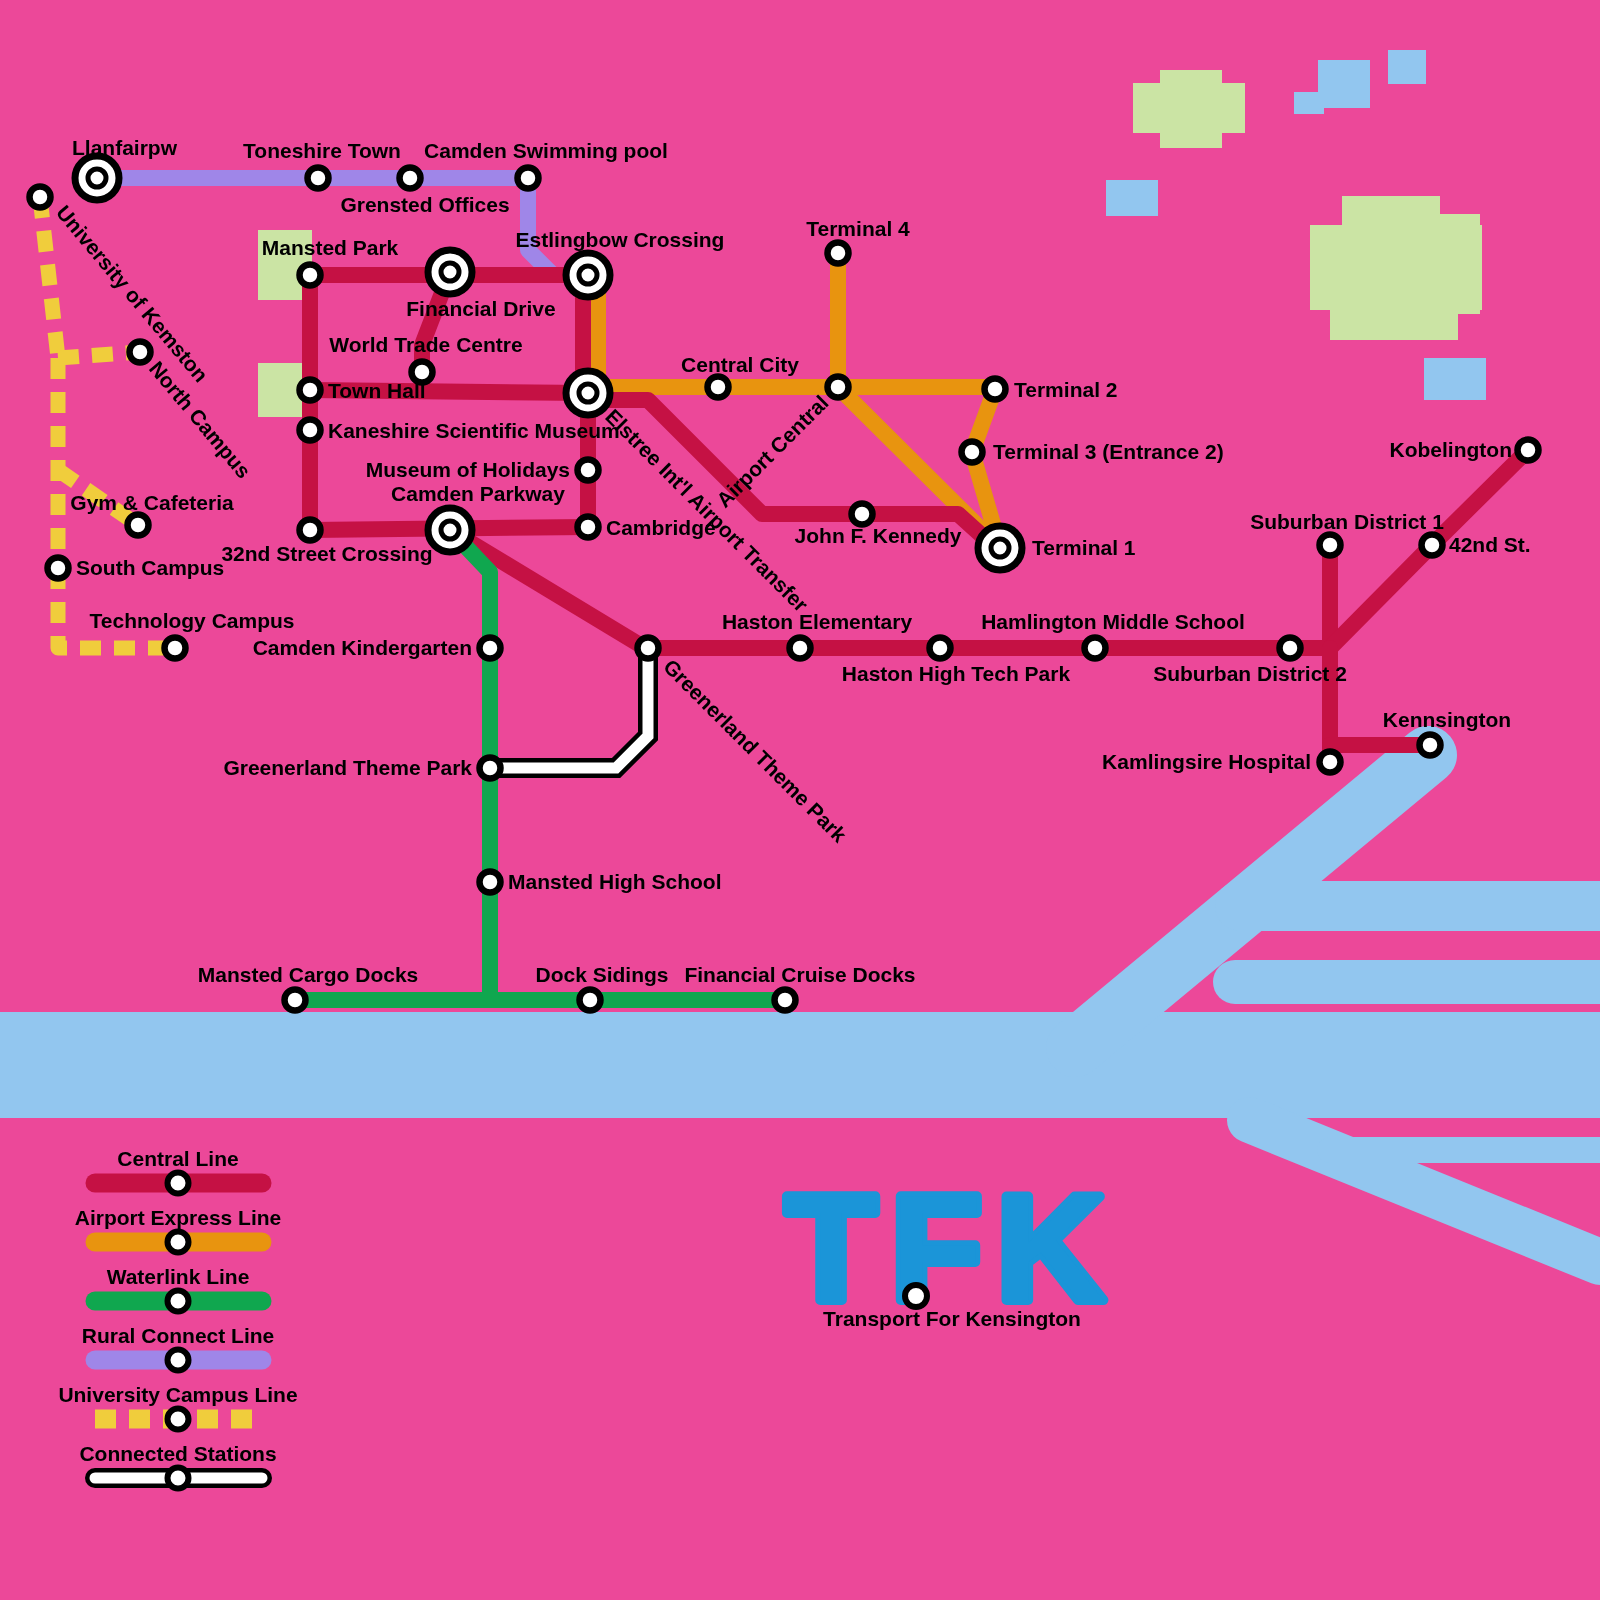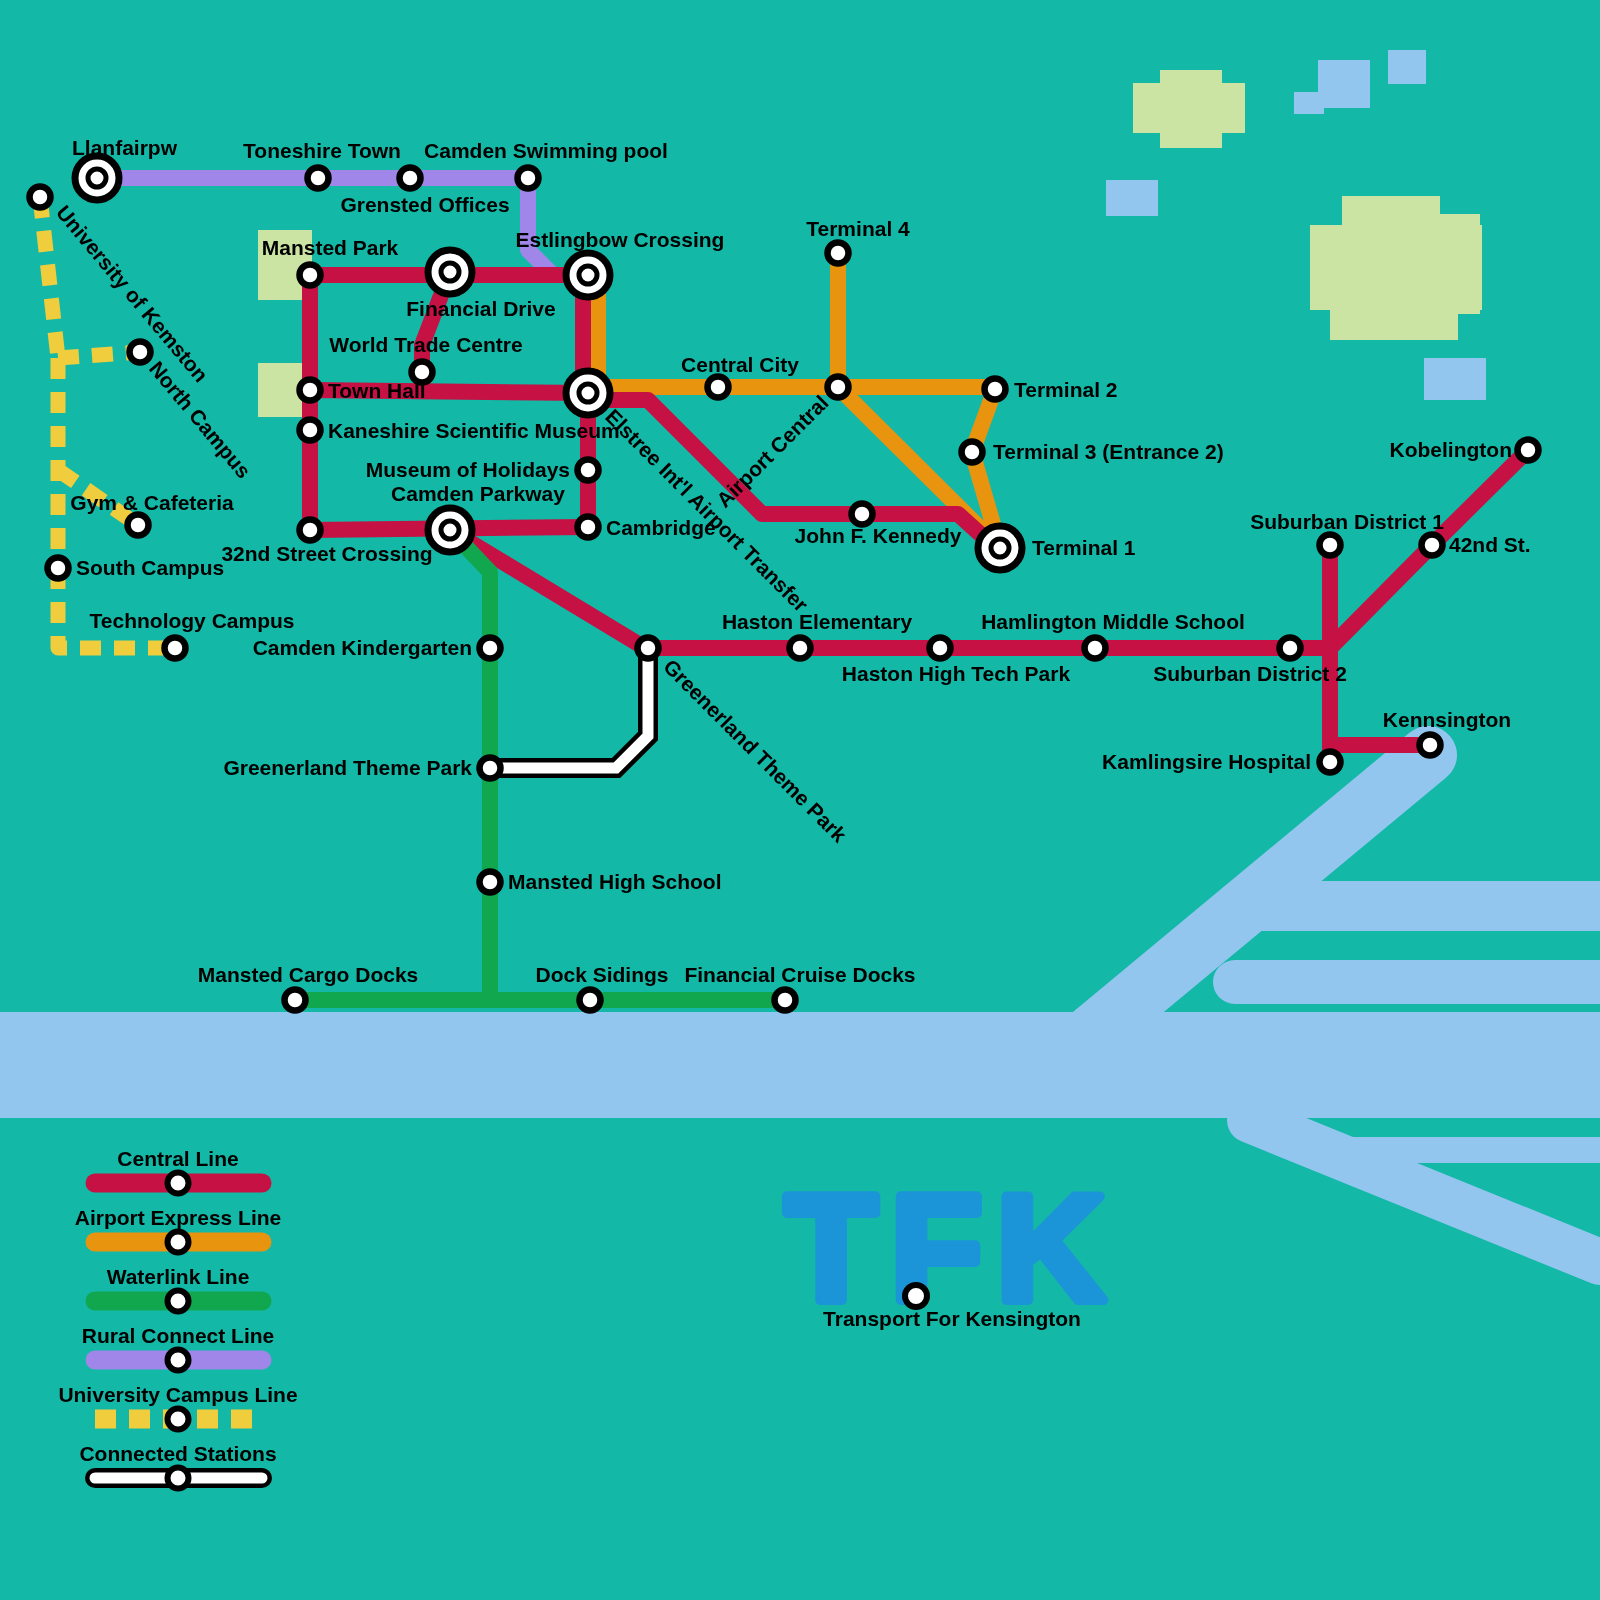--- a/index.html
+++ b/index.html
@@ -1,16 +1,16 @@
 <!DOCTYPE html>
 <html style="--water: #92C6EF; --land: #CBE4A4; --brand: #1B95D8; --label: #000000; --background: #FFFFFF;"><head>
 <meta charset="utf-8">
 <style>
   html,body{margin:0;padding:0;background:#fff;}
-  .page{width:1600px;height:1600px;position:relative;background:#14b8a6;overflow:hidden;}
+  .page{width:1600px;height:1600px;position:relative;background:#ec4899;overflow:hidden;}
   svg{display:block;width:1600px;height:1600px;}
   .lbl{font:bold 21px "Liberation Sans", sans-serif;fill:#000;}
   .tfk{font:bold 150px "Liberation Sans", sans-serif;fill:var(--brand);stroke:var(--brand);
        stroke-width:10;stroke-linejoin:round;paint-order:stroke;letter-spacing:14px;}
   .water{fill:var(--water);}
   .water-s{stroke:var(--water);fill:none;stroke-linecap:round;}
   .land{fill:var(--land);}
 </style>
 </head>
 <body>

